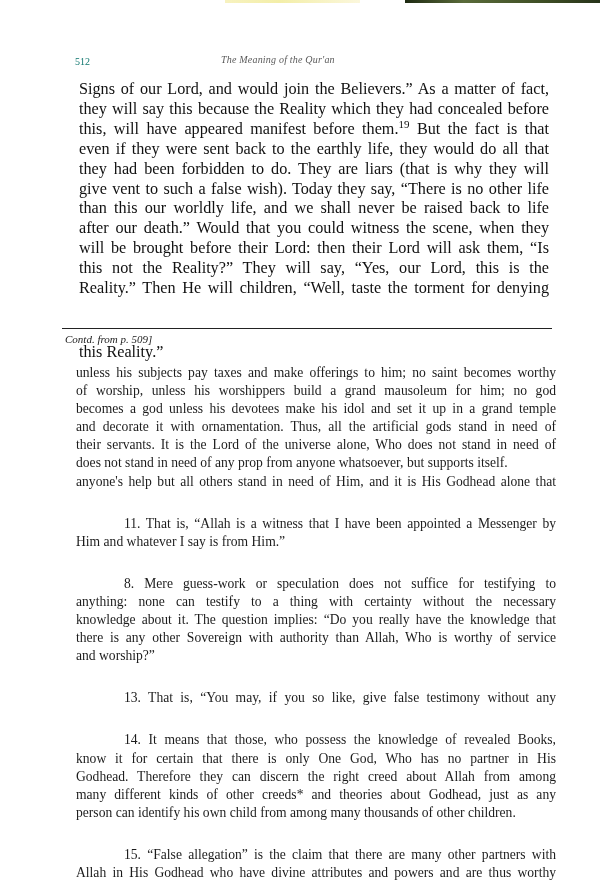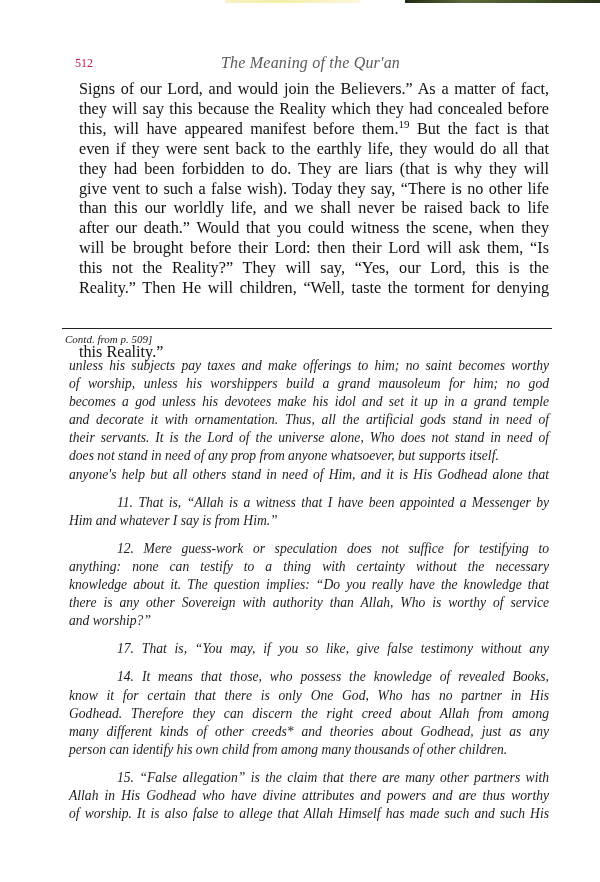--- a/index.html
+++ b/index.html
@@ -34,28 +34,28 @@
       position: absolute;
       top: 54px;
       left: 75px;
       width: 490px;
       height: 24px;
     }
     .page-number {
       position: absolute;
       left: 0;
       top: 2px;
-      font-size: 12px;
-      color: #be185d;
+      font-size: 10px;
+      color: #0f766e;
     }
     .running-title {
       position: absolute;
       left: 146px;
       top: 0;
-      font-size: 16px;
+      font-size: 10px;
       font-style: italic;
       color: #5a5a5a;
       letter-spacing: 0.2px;
     }
     .main-text {
       position: absolute;
       top: 80px;
       left: 79px;
       width: 470px;
       font-size: 16.2px;
@@ -111,22 +111,21 @@
       width: 480px;
     }
     .notes .line.last {
       text-align-last: left;
     }
     .notes .line.indent {
       padding-left: 48px;
       width: 432px;
     }
     .note-block {
-      margin: 0;
-      font-style: italic;
+      margin: 7px;
     }
     .note-gap {
       height: 10px;
     }
   </style>
 </head>
 <body>
 
 <div class="scan-edge">
   <div class="seg-a"></div>
@@ -169,30 +168,30 @@
   </div>
   <div class="note-gap"></div>
 
   <div class="note-block">
     <span class="line indent">11.  That is, “Allah is a witness that I have been appointed a Messenger by</span>
     <span class="line last">Him and whatever I say is from Him.”</span>
   </div>
   <div class="note-gap"></div>
 
   <div class="note-block">
-    <span class="line indent">12.  Mere  guess-work  or  speculation  does  not  suffice   for testifying to</span>
+    <span class="line indent">8.  Mere  guess-work  or  speculation  does  not  suffice   for testifying to</span>
     <span class="line">anything:   none   can   testify   to  a  thing  with  certainty  without  the  necessary</span>
     <span class="line">knowledge  about it. The question implies: “Do you really have the knowledge that</span>
     <span class="line">there  is  any   other Sovereign with authority than Allah, Who is worthy of service</span>
     <span class="line last">and worship?”</span>
   </div>
   <div class="note-gap"></div>
 
   <div class="note-block">
-    <span class="line indent">17.  That  is,  “You  may,  if you so like, give false testimony without any</span>
+    <span class="line indent">13.  That  is,  “You  may,  if you so like, give false testimony without any</span>
   </div>
   <div class="note-gap"></div>
 
   <div class="note-block">
     <span class="line indent">14.  It  means  that  those,   who possess the knowledge of revealed Books,</span>
     <span class="line">know  it  for  certain  that  there  is only  One  God,  Who  has  no  partner in His</span>
     <span class="line">Godhead.  Therefore  they  can  discern  the  right  creed  about Allah from among</span>
     <span class="line">many  different  kinds  of  other  creeds* and  theories  about  Godhead, just as any</span>
     <span class="line last">person can identify his own child from among many thousands of other children.</span>
   </div>

